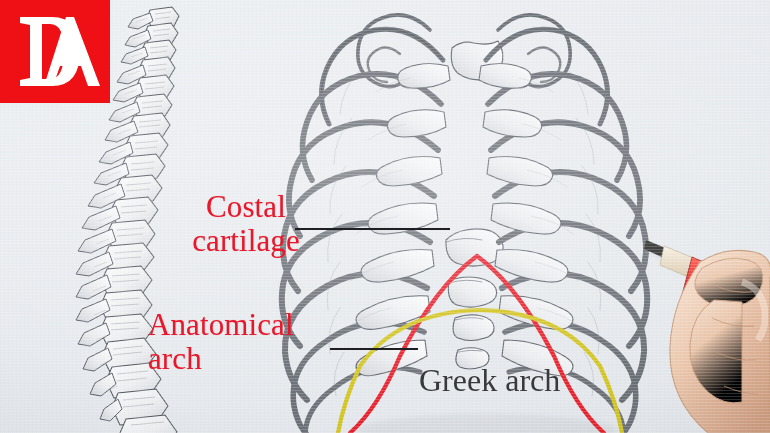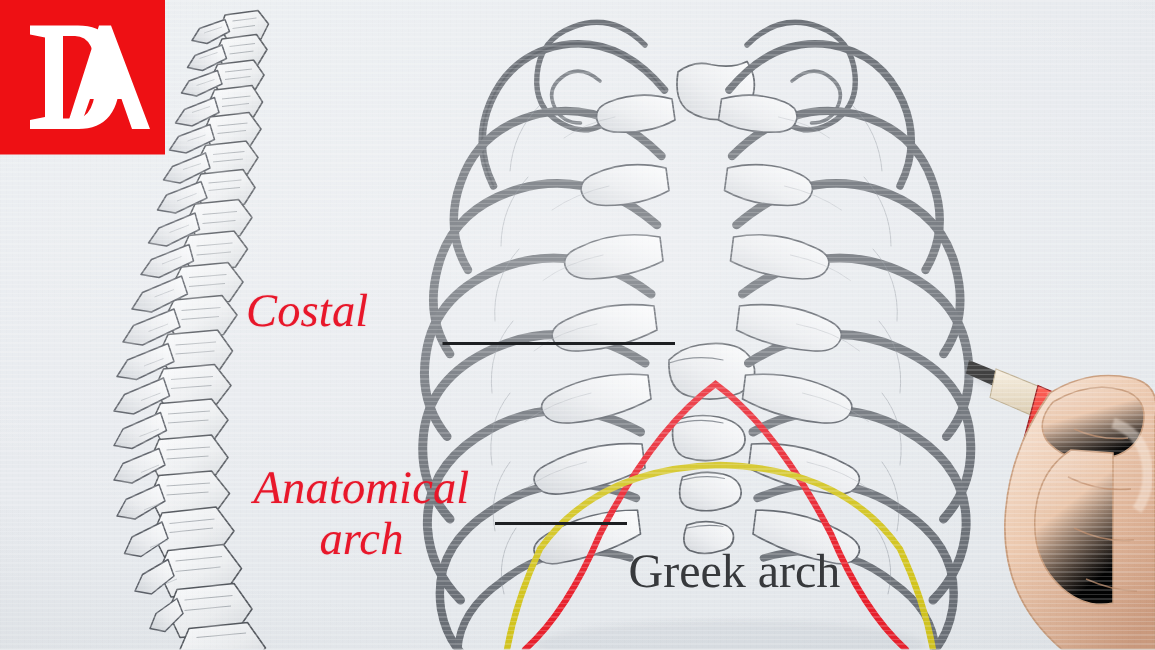--- a/index.html
+++ b/index.html
@@ -19,22 +19,22 @@
   .vign{position:absolute;inset:0;pointer-events:none;
     background:radial-gradient(120% 100% at 50% 40%, rgba(255,255,255,.28) 0%, rgba(255,255,255,0) 55%, rgba(90,100,110,.14) 100%);}
 
   
   #logo{position:absolute;left:0;top:0;width:110px;height:103px;background:#ee1014;}
   #logo svg{display:block;}
 
   
   .lbl{position:absolute;color:#e8172a;font-size:31px;line-height:34px;
        letter-spacing:.1px;white-space:pre;text-shadow:0 0 1px rgba(232,23,42,.25);}
-  #lbl-costal{left:164px;top:190px;width:140px;font-style:italic;}
-  #lbl-anat{left:148px;top:308px;text-align:center;width:186px;font-style:italic;}
+  #lbl-costal{left:176px;top:190px;text-align:center;width:140px;}
+  #lbl-anat{left:148px;top:308px;text-align:left;width:186px;}
   #lbl-greek{position:absolute;left:419px;top:364px;color:#37393c;font-size:32px;
              line-height:32px;white-space:pre;}
 
   .leader{position:absolute;height:0;border-top:2px solid #1d1f22;}
   #leader-costal{left:295px;top:228px;width:155px;}
   #leader-anat{left:330px;top:348px;width:88px;}
 
   svg.art{position:absolute;left:0;top:0;width:770px;height:433px;overflow:visible;}
 </style>
 </head>
@@ -280,21 +280,21 @@
       <path d="M20 17 L52 17 Q80 17 80 51 Q80 86 52 86 L20 86 L20 80 L30 78 L30 25 L20 23 Z
                M42 24 L42 79 L50 79 Q64 79 64 51 Q64 24 50 24 Z" fill="#ffffff"></path>
 
       <path d="M66 17 L74 17 L100 86 L88 86 L81 66 L60 66 L53 86 L44 86 Z
                M63 59 L78 59 L70.5 37 Z" fill="#ffffff"></path>
 
       <rect x="59" y="56" width="24" height="5" fill="#ffffff"></rect>
     </svg>
   </div>
 
-  <div class="lbl" id="lbl-costal"><span>Costal</span><br></div>
+  <div class="lbl" id="lbl-costal"><span>Costal</span><br><span>cartilage</span></div>
   <div class="leader" id="leader-costal"></div>
 
   <div class="lbl" id="lbl-anat"><span>Anatomical</span><br><span>arch</span></div>
   <div class="leader" id="leader-anat"></div>
 
   <div id="lbl-greek">Greek arch</div>
 
 </div>
 
 </body></html>

